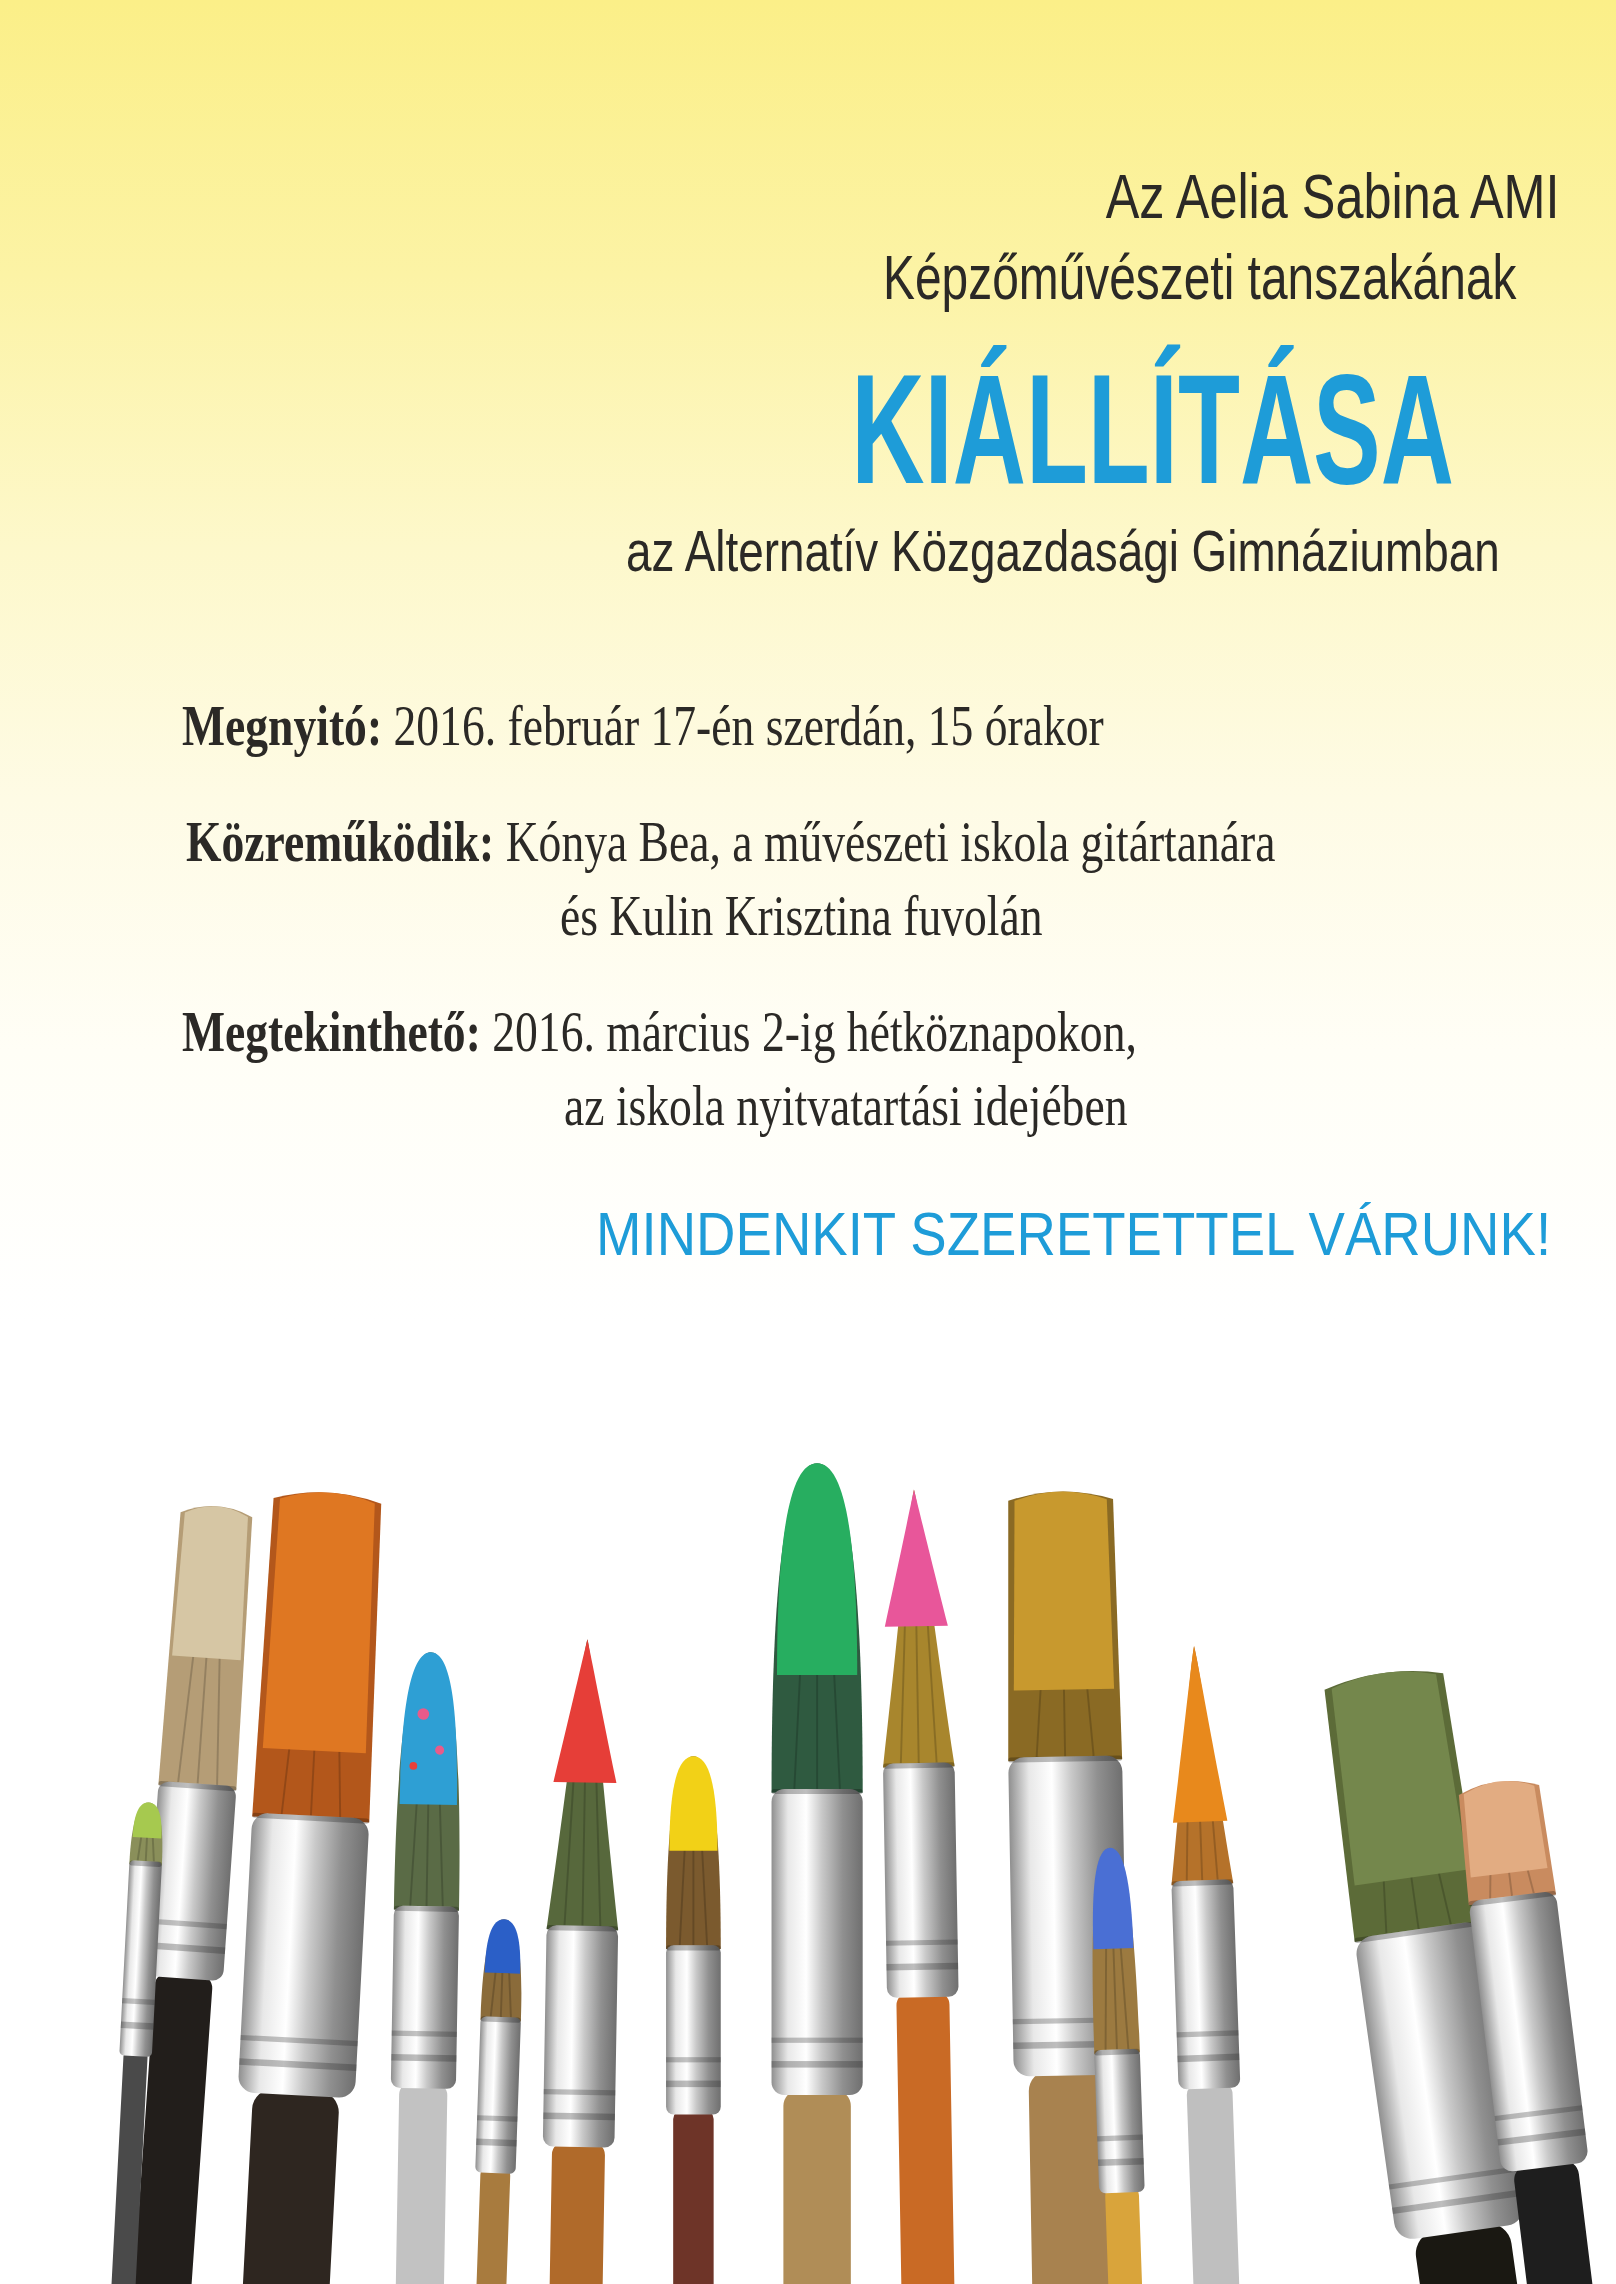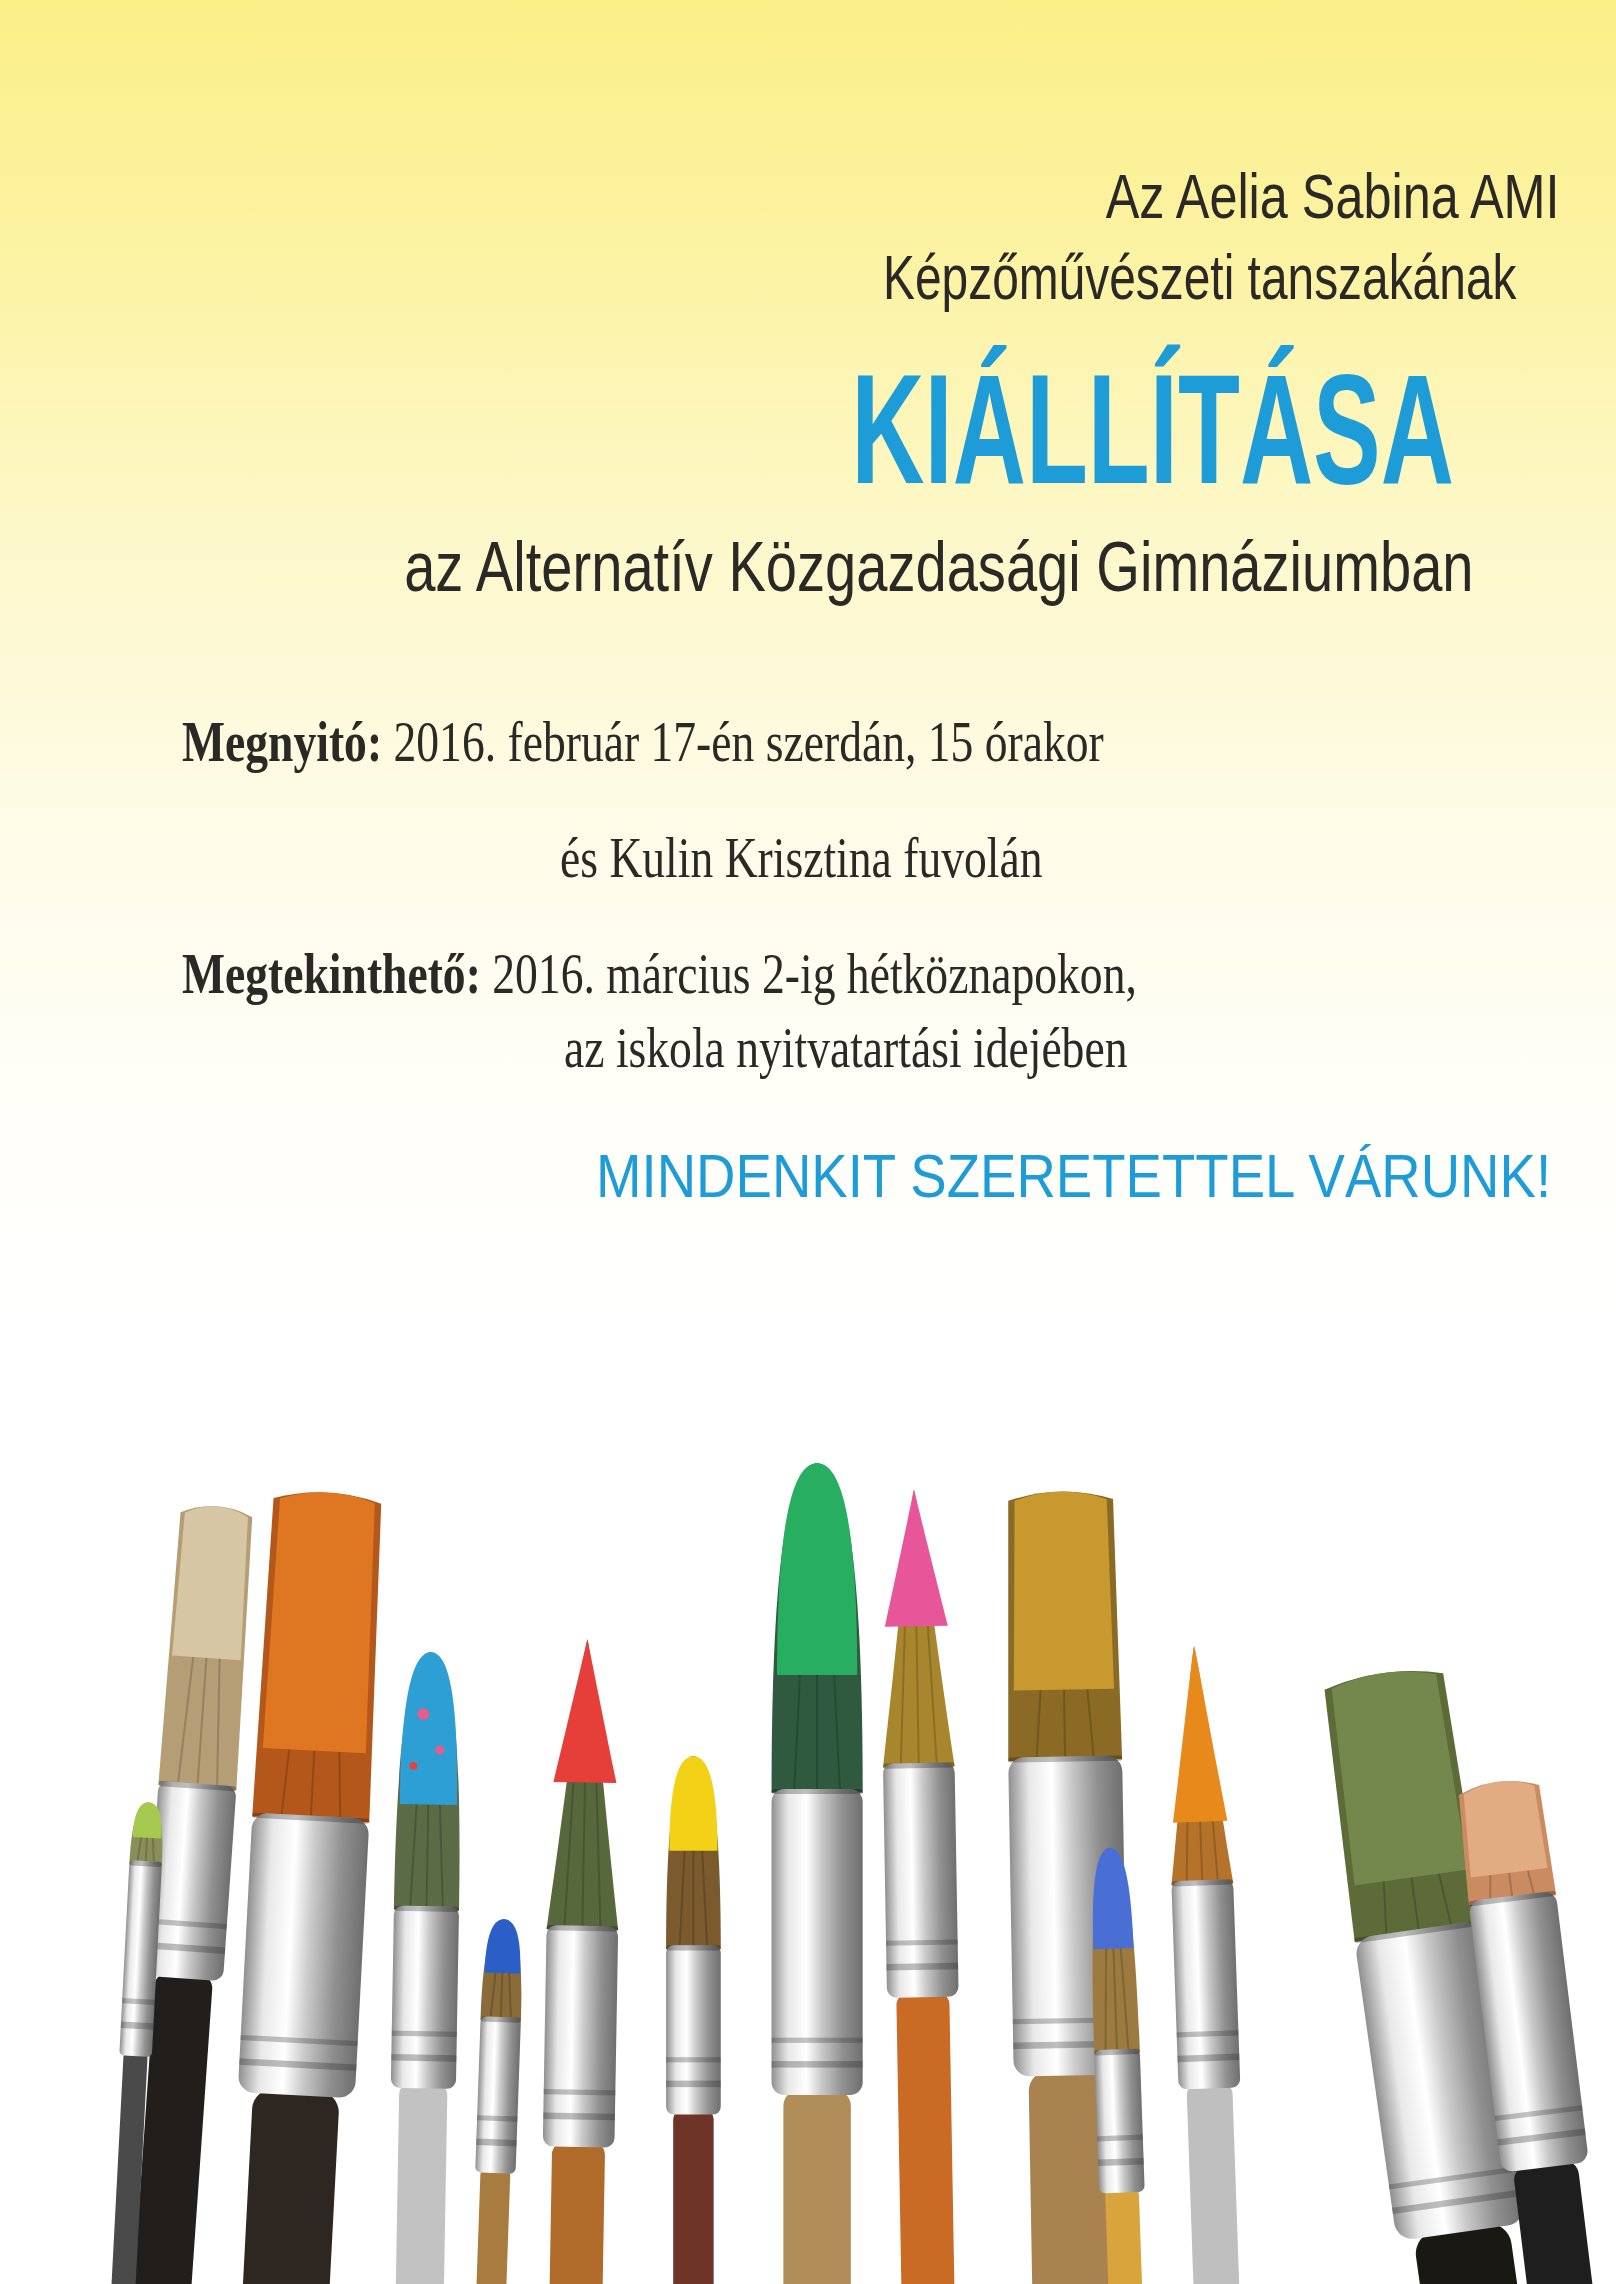--- a/index.html
+++ b/index.html
@@ -7,21 +7,21 @@
     width:1616px;height:2284px;position:relative;overflow:hidden;
     font-family:"Liberation Sans",sans-serif;color:#2B2926;
     background:linear-gradient(180deg,#FBEF88 0%,#FCF3A5 12%,#FDF8CB 24%,#FEFBE5 35%,#FFFEF6 46%,#FFFFFF 58%);
   }
   .center-wrap{padding-left:72px;text-align:right;}
   .sx{display:inline-block;white-space:nowrap;}
   .c{transform:scaleX(var(--sx,0.8));transform-origin:50% 50%;}
   .l{transform:scaleX(var(--sx,0.8));transform-origin:0 50%;}
   .header{padding-top:156px;font-size:63px;line-height:81px;}
   .title-line{margin-top:33px;font-size:156px;line-height:156px;font-weight:bold;color:#1E9CD8;padding-left:22px;}
-  .subtitle-line{margin-top:19px;font-size:71px;line-height:81px;}
+  .subtitle-line{margin-top:3px;font-size:58px;line-height:81px;}
   .details{margin-top:98px;font-size:57px;line-height:74px;font-family:Liberation Serif, serif;}
   .detail-block{margin-top:42px;}
   .detail-block:first-child{margin-top:0;}
   .dline{white-space:nowrap;}
   .lbl{font-weight:bold;}
   .closing-line{margin-top:55px;font-size:62px;line-height:72px;font-weight:normal;color:#1E9CD8;}
   #photo{position:absolute;left:0;bottom:0;width:1616px;height:886px;display:block;}
 </style>
 </head>
 <body>
@@ -45,20 +45,23 @@
 
 <div class="details">
 
   <div class="detail-block">
     <div class="dline" style="padding-left:182px">
       <span class="sx l" style="--sx:0.80"><span class="lbl">Megnyitó:</span><span> </span><span>2016. február 17-én szerdán, 15 órakor</span></span>
     </div>
   </div>
 
   <div class="detail-block">
+    <div class="dline" style="padding-left:186px">
+      <span class="sx l" style="--sx:0.80"><span class="lbl">Közreműködik:</span><span> </span><span>Kónya Bea, a művészeti iskola gitártanára</span></span>
+    </div>
     <div class="dline" style="padding-left:560px">
       <span class="sx l" style="--sx:0.80">és Kulin Krisztina fuvolán</span>
     </div>
   </div>
 
   <div class="detail-block">
     <div class="dline" style="padding-left:182px">
       <span class="sx l" style="--sx:0.80"><span class="lbl">Megtekinthető:</span><span> </span><span>2016. március 2-ig hétköznapokon,</span></span>
     </div>
     <div class="dline" style="padding-left:564px">

